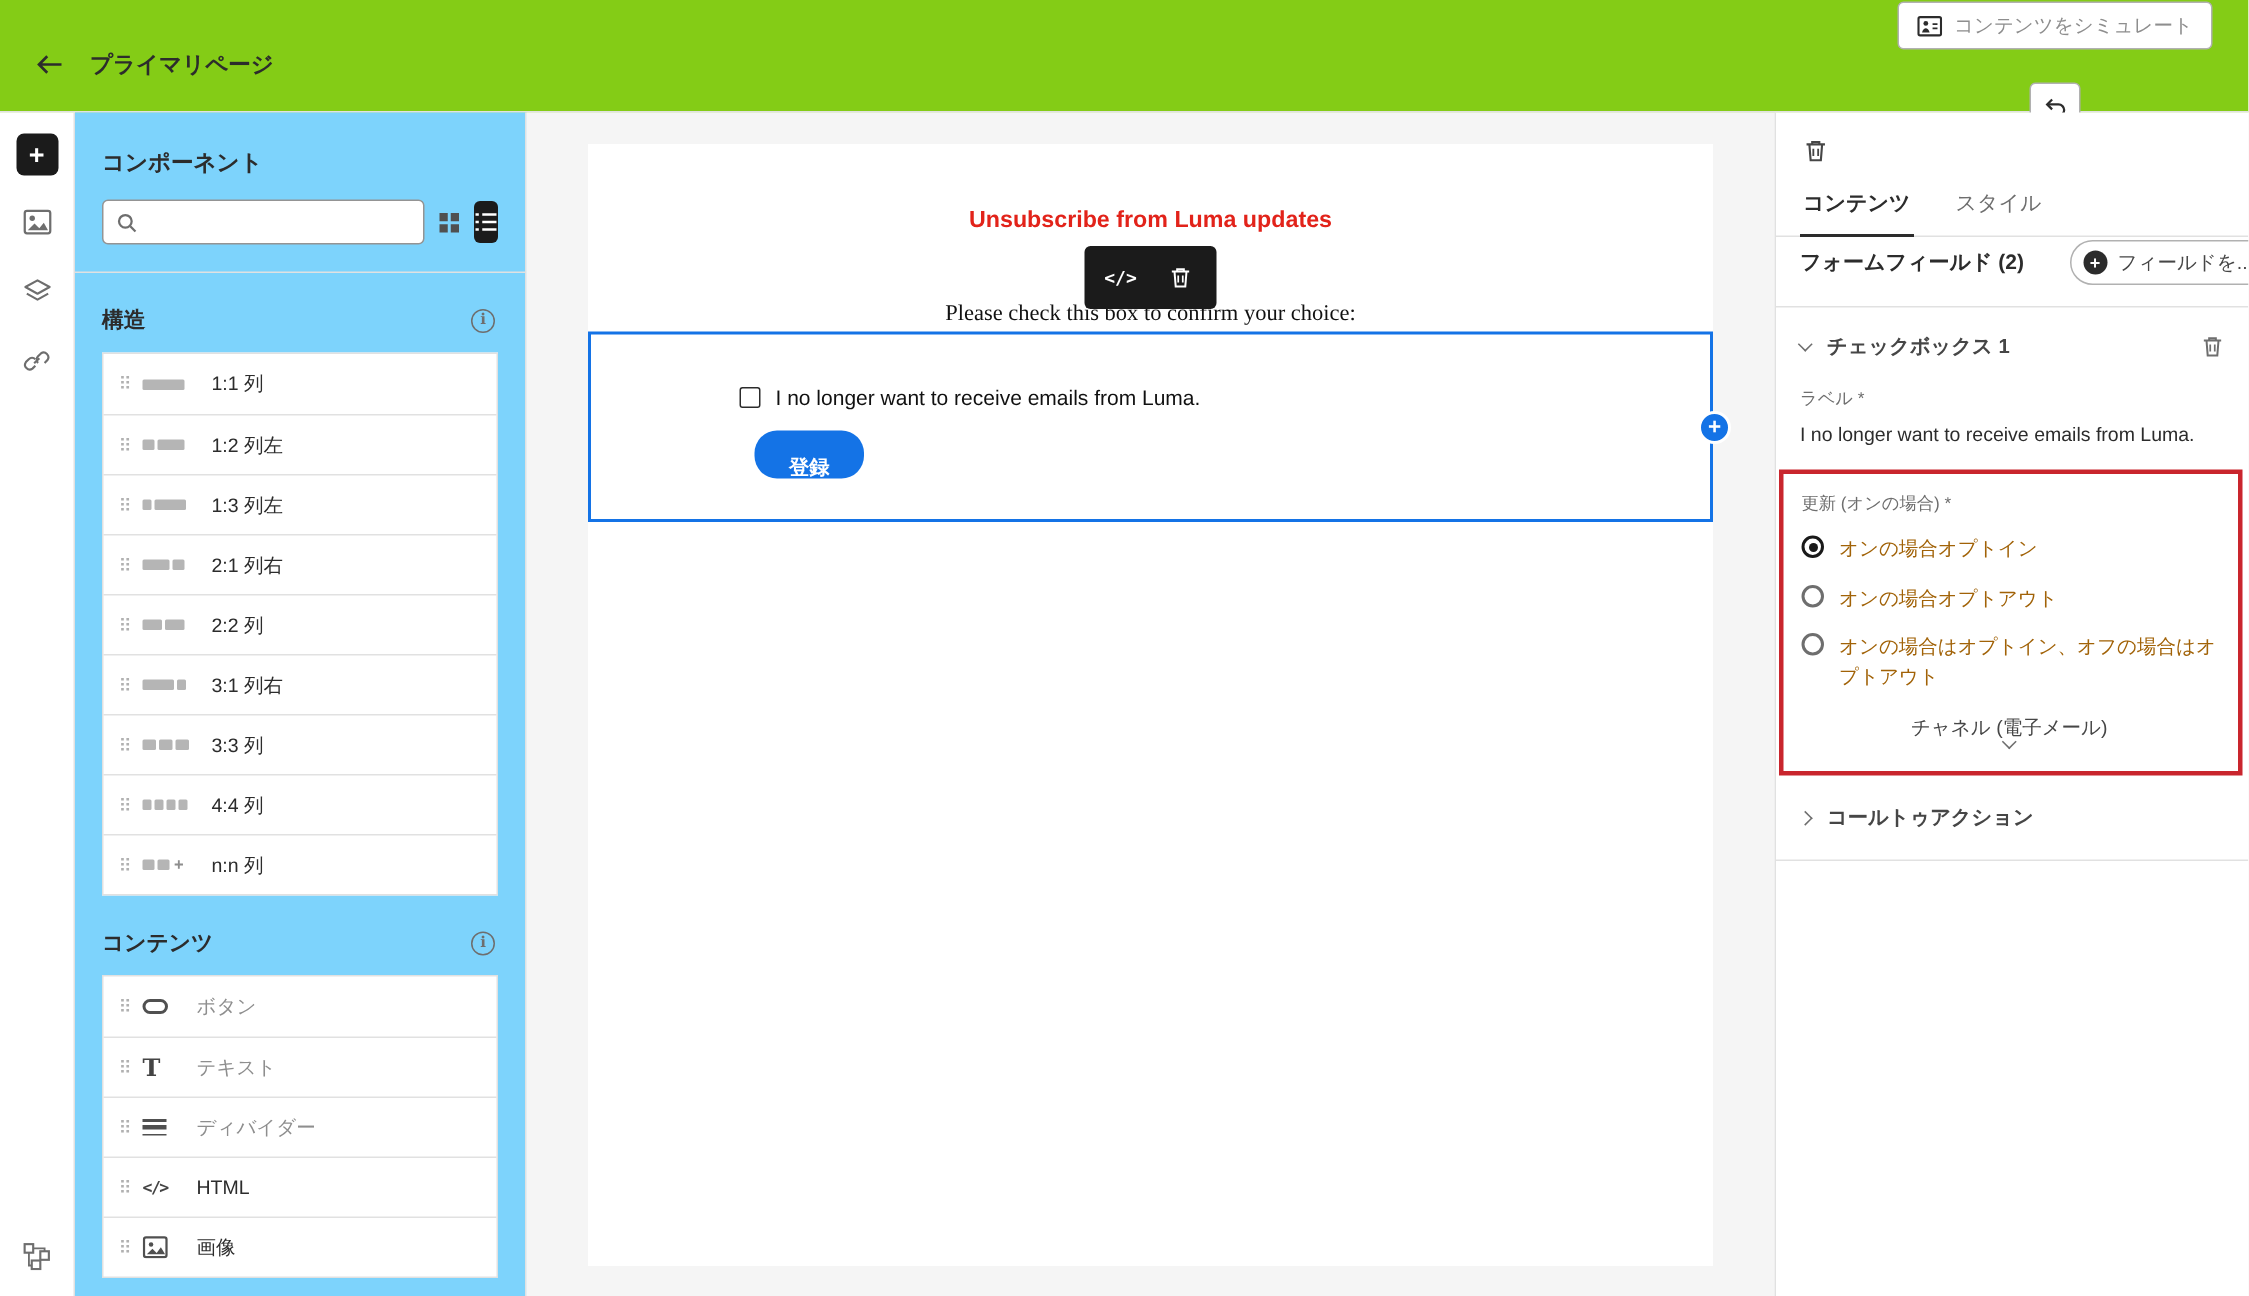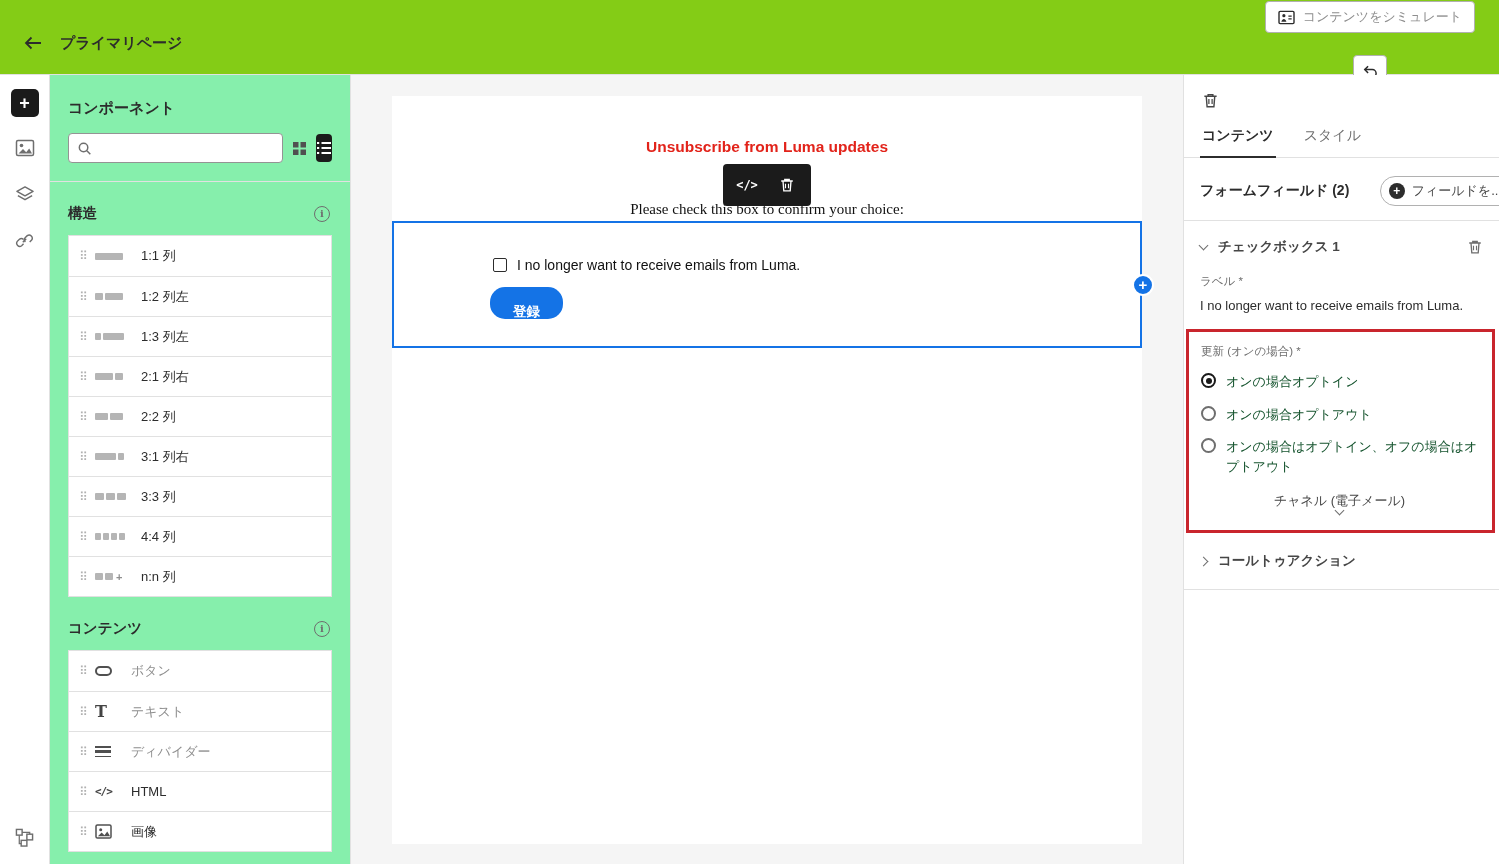--- a/index.html
+++ b/index.html
@@ -28,21 +28,21 @@
   
   .app { display:flex; height:789px; }
 
   
   .rail { width:50px; border-right:1px solid #e1e1e1; display:flex; flex-direction:column; align-items:center; padding:14px 0 12px; gap:16px; background:#fff; }
   .rail-add { width:28px; height:28px; background:var(--toolbar-dark); border-radius:5px; color:#fff; font-size:18px; font-weight:bold; line-height:1; display:flex; align-items:center; justify-content:center; }
   .railbtn { width:30px; height:30px; display:flex; align-items:center; justify-content:center; }
   .rail-bottom { margin-top:auto; }
 
   
-  .sidebar { width:301px; border-right:1px solid #e1e1e1; padding:24px 18px 0; background:#86efac; overflow:hidden; }
+  .sidebar { width:301px; border-right:1px solid #e1e1e1; padding:24px 18px 0; background:#7dd3fc; overflow:hidden; }
   .sb-title { font-size:15px; font-weight:bold; }
   .sb-tools { display:flex; align-items:center; gap:8px; margin-top:15px; }
   .searchbox { flex:1; height:30px; border:1px solid #949494; border-radius:4px; display:flex; align-items:center; padding:0 8px; gap:6px; background:#fff; }
   .searchbox input { border:none; outline:none; flex:1; min-width:0; font-size:13px; font-family:inherit; }
   .viewbtn { width:28px; height:28px; display:flex; align-items:center; justify-content:center; border-radius:4px; }
   .viewbtn.active { background:var(--toolbar-dark); }
   .sb-divider { height:1px; background:#e1e1e1; margin:18px -18px 0; }
   .sec-head { display:flex; justify-content:space-between; align-items:center; margin:22px 2px 12px 0; }
   .sec-head h3 { font-size:14.5px; font-weight:bold; }
   .info { width:16px; height:16px; border:1.5px solid #6e6e6e; border-radius:50%; color:#6e6e6e; font-size:10px; font-weight:bold; display:flex; align-items:center; justify-content:center; font-family:"DejaVu Serif",serif; }
@@ -69,49 +69,49 @@
   .page { width:750px; height:748px; margin-top:21px; background:#fff; position:relative; }
   .mail-heading { position:absolute; top:42px; left:0; right:0; text-align:center; font-size:15.5px; font-weight:bold; color:var(--heading-red); }
   .mail-instruction { position:absolute; top:105px; left:0; right:0; text-align:center; font-size:15px; color:#111; z-index:1;font-family:Liberation Serif, serif; }
   .floating-toolbar { position:absolute; top:68px; left:50%; transform:translateX(-50%); width:88px; height:42px; background:var(--toolbar-dark); border-radius:4px; display:flex; align-items:center; justify-content:center; gap:2px; z-index:3; }
   .tb-btn { width:38px; height:36px; display:flex; align-items:center; justify-content:center; color:#fff; }
   .codeicon { font-family:"DejaVu Sans Mono",monospace; font-size:12px; font-weight:bold; color:#fff; }
   .selection { position:absolute; top:125px; left:0; width:750px; height:127px; border:2px solid var(--accent-blue); background:#fff; z-index:2; }
   .cbrow { position:absolute; top:34px; left:99px; display:flex; align-items:center; gap:10px; }
   .cb { width:14px; height:14px; border:1.6px solid #2c2c2c; border-radius:2px; background:#fff; flex-shrink:0; }
   .cblabel { font-size:14px; color:#111; }
-  .submitbtn { position:absolute; top:64px; left:96px; height:30px; padding:16px 23px; border-radius:15px; background:var(--accent-blue); color:#fff; font-weight:bold; font-size:13.5px; }
+  .submitbtn { position:absolute; top:64px; left:109px; height:30px; padding:16px 23px; border-radius:15px; background:var(--accent-blue); color:#fff; font-weight:bold; font-size:13.5px; }
   .addplus { position:absolute; top:50%; right:-14px; transform:translateY(-50%); width:22px; height:22px; border-radius:50%; background:var(--accent-blue); color:#fff; border:2px solid #fff; font-size:15px; font-weight:bold; line-height:1; display:flex; align-items:center; justify-content:center; padding:0; }
 
   
   .rightpanel { width:316px; border-left:1px solid #e1e1e1; background:#fff; overflow:hidden; position:relative; }
   .rp-title { font-size:15px; font-weight:bold; margin:22px 16px 0; }
   .rp-trash { margin:12px 0 0 12px; width:28px; height:26px; display:flex; align-items:center; justify-content:center; color:#464646; }
   .tabs { display:flex; gap:26px; padding:0 16px; border-bottom:1px solid #e1e1e1; margin-top:4px; }
   .tab { padding:10px 2px 12px; font-size:14px; color:#6e6e6e; position:relative; }
   .tab.active { color:#2c2c2c; font-weight:bold; }
   .tab.active::after { content:""; position:absolute; left:0; right:0; bottom:-1px; height:2px; background:#2c2c2c; }
-  .fields-head { display:flex; align-items:center; justify-content:space-between; margin:18px 0 14px 16px; }
+  .fields-head { display:flex; align-items:center; justify-content:space-between; margin:2px 0 14px 16px; }
   .fields-head h3 { font-size:14px; font-weight:bold; white-space:nowrap; }
   .addfield { height:30px; border:1px solid #b1b1b1; border-radius:15px; background:#fff; display:flex; align-items:center; gap:7px; padding:0 14px 0 8px; margin-right:-18px; flex-shrink:0; }
   .plusdark { width:16px; height:16px; border-radius:50%; background:#2c2c2c; color:#fff; font-size:12px; font-weight:bold; line-height:1; display:flex; align-items:center; justify-content:center; }
   .af-label { font-size:13px; color:#464646; white-space:nowrap; }
   .rp-divider { height:1px; background:#e1e1e1; }
   .section-row { display:flex; align-items:center; gap:11px; padding:17px 16px 14px; color:#6e6e6e; }
   .section-row h4 { font-size:13.5px; font-weight:bold; color:#464646; }
   .sec-trash { margin-left:auto; color:#6e6e6e; display:flex; align-items:center; }
   .fieldgroup { padding:4px 16px 16px; }
   .caption { font-size:11.5px; color:#6e6e6e; }
   .value { font-size:13px; color:#2c2c2c; margin-top:9px; }
   .redbox { border:3px solid var(--annotation-red); margin:0 4px 0 2px; padding:12px 12px 8px; }
   .radio-row { display:flex; align-items:flex-start; gap:10px; margin-top:13px; cursor:pointer; }
   .radio { width:15px; height:15px; border:2px solid #6e6e6e; border-radius:50%; background:#fff; flex-shrink:0; position:relative; margin-top:1px; }
   .radio.on { border-color:#1a1a1a; }
   .radio.on::after { content:""; position:absolute; inset:2.5px; background:#1a1a1a; border-radius:50%; }
-  .rlabel { font-size:13px; color:#14532d; line-height:1.5; }
+  .rlabel { font-size:13px; color:#a16207; line-height:1.5; }
   .channel-row { display:flex; align-items:center; justify-content:space-between; padding:16px 4px 8px 2px; font-size:13px; color:#464646;flex-direction:column; }
   .cta-row { display:flex; align-items:center; gap:11px; padding:19px 16px; font-size:13.5px; font-weight:bold; color:#464646; }
 
   
   .chev { display:inline-block; width:7px; height:7px; border-right:1.6px solid currentColor; border-bottom:1.6px solid currentColor; }
   .chev.down { transform:rotate(45deg); margin-top:-3px; }
   .chev.right { transform:rotate(-45deg); }
   .gray { color:#6e6e6e; }
 </style>
 </head>

